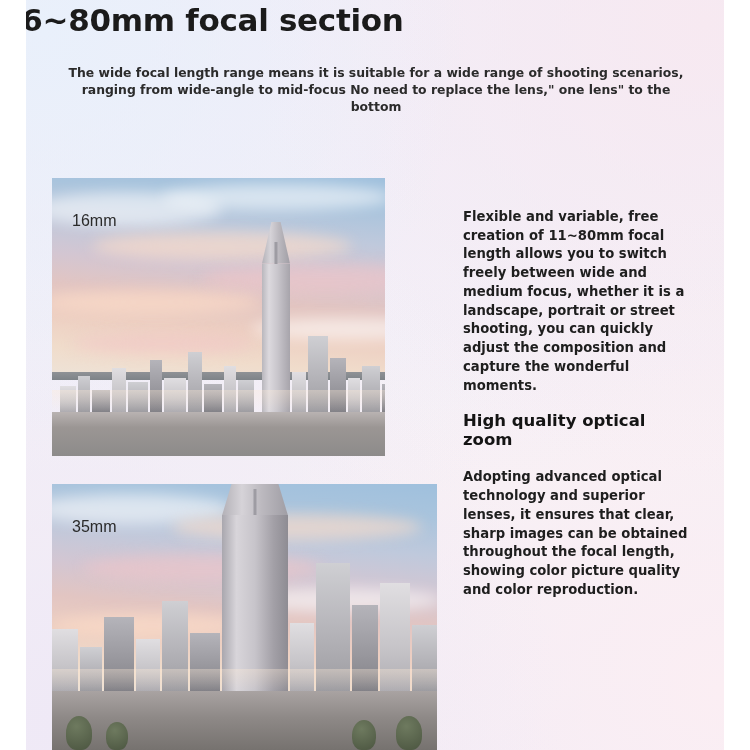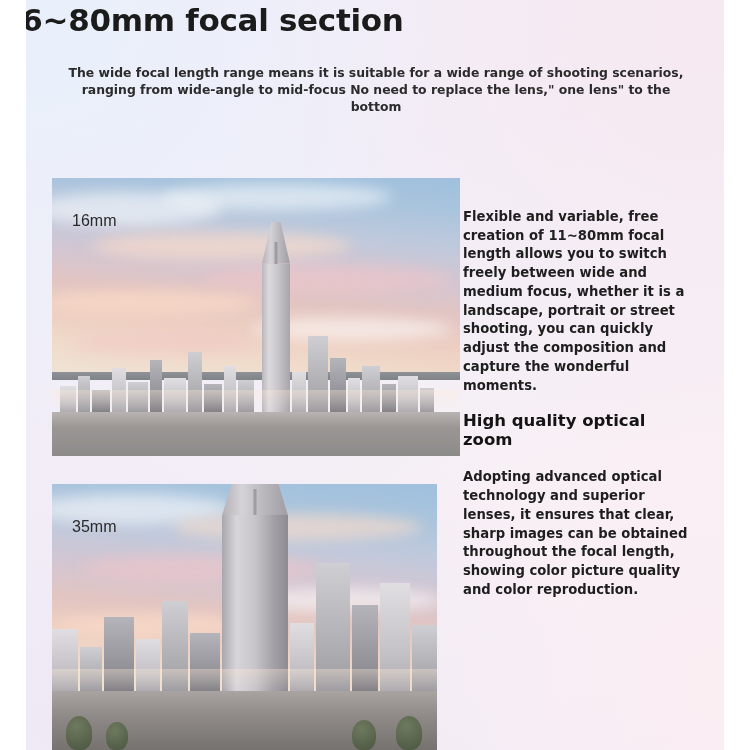--- a/index.html
+++ b/index.html
@@ -75,21 +75,21 @@
     top: 34px;
     left: 20px;
     font-size: 16px;
     color: #2a2a2a;
     font-family: "Liberation Sans", sans-serif;
     z-index: 4;
   }
   #photo-16mm {
     left: 52px;
     top: 178px;
-    width: 408px;
+    width: 333px;
     height: 278px;
   }
   #photo-35mm {
     left: 52px;
     top: 484px;
     width: 385px;
     height: 266px;
   }
 
   

